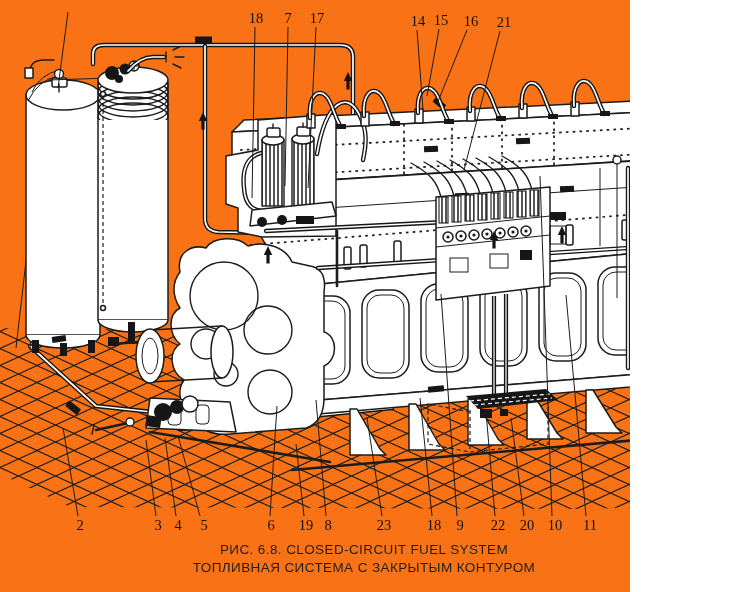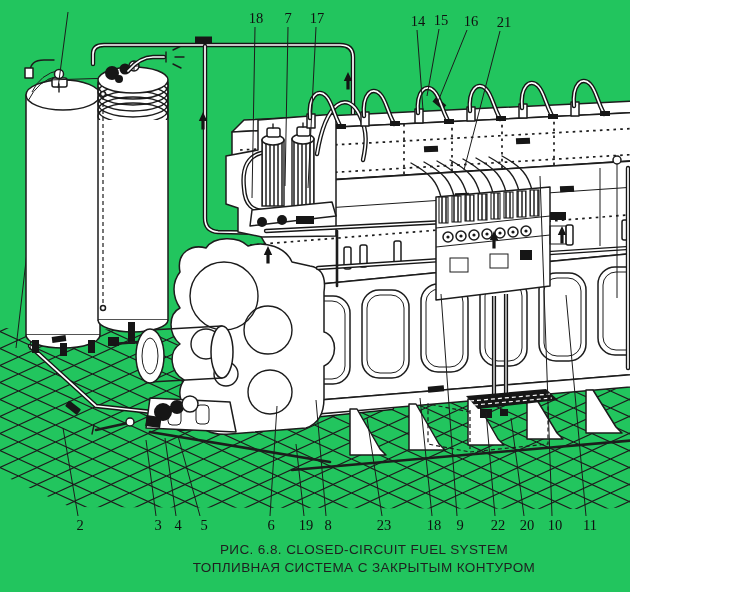--- a/index.html
+++ b/index.html
@@ -1,16 +1,16 @@
 <!DOCTYPE html>
 <html><head>
 <meta charset="utf-8">
 <style>
   html,body{margin:0;padding:0;background:#fff;}
-  #stage{position:relative;width:630px;height:592px;background:#22c55e;overflow:hidden;
+  #stage{position:relative;width:630px;height:592px;background:#f97316;overflow:hidden;
          font-family:"Liberation Sans",sans-serif;}
   #drawing{position:absolute;left:0;top:0;}
   
   .ln{stroke:#1c1c1c;fill:none;stroke-width:1.4;stroke-linecap:round;stroke-linejoin:round;}
   .w{fill:#ffffff;stroke:#1c1c1c;stroke-width:1.5;stroke-linejoin:round;}
   .thin{stroke:#1c1c1c;fill:none;stroke-width:1;}
   .thk{stroke:#1c1c1c;fill:none;stroke-width:2.6;stroke-linecap:round;}
   .blk{fill:#161616;stroke:none;}
   .pipeO{stroke:#161616;fill:none;stroke-width:4.4;stroke-linecap:round;stroke-linejoin:round;}
   .pipeI{stroke:#ffffff;fill:none;stroke-width:1.7;stroke-linecap:round;stroke-linejoin:round;}

